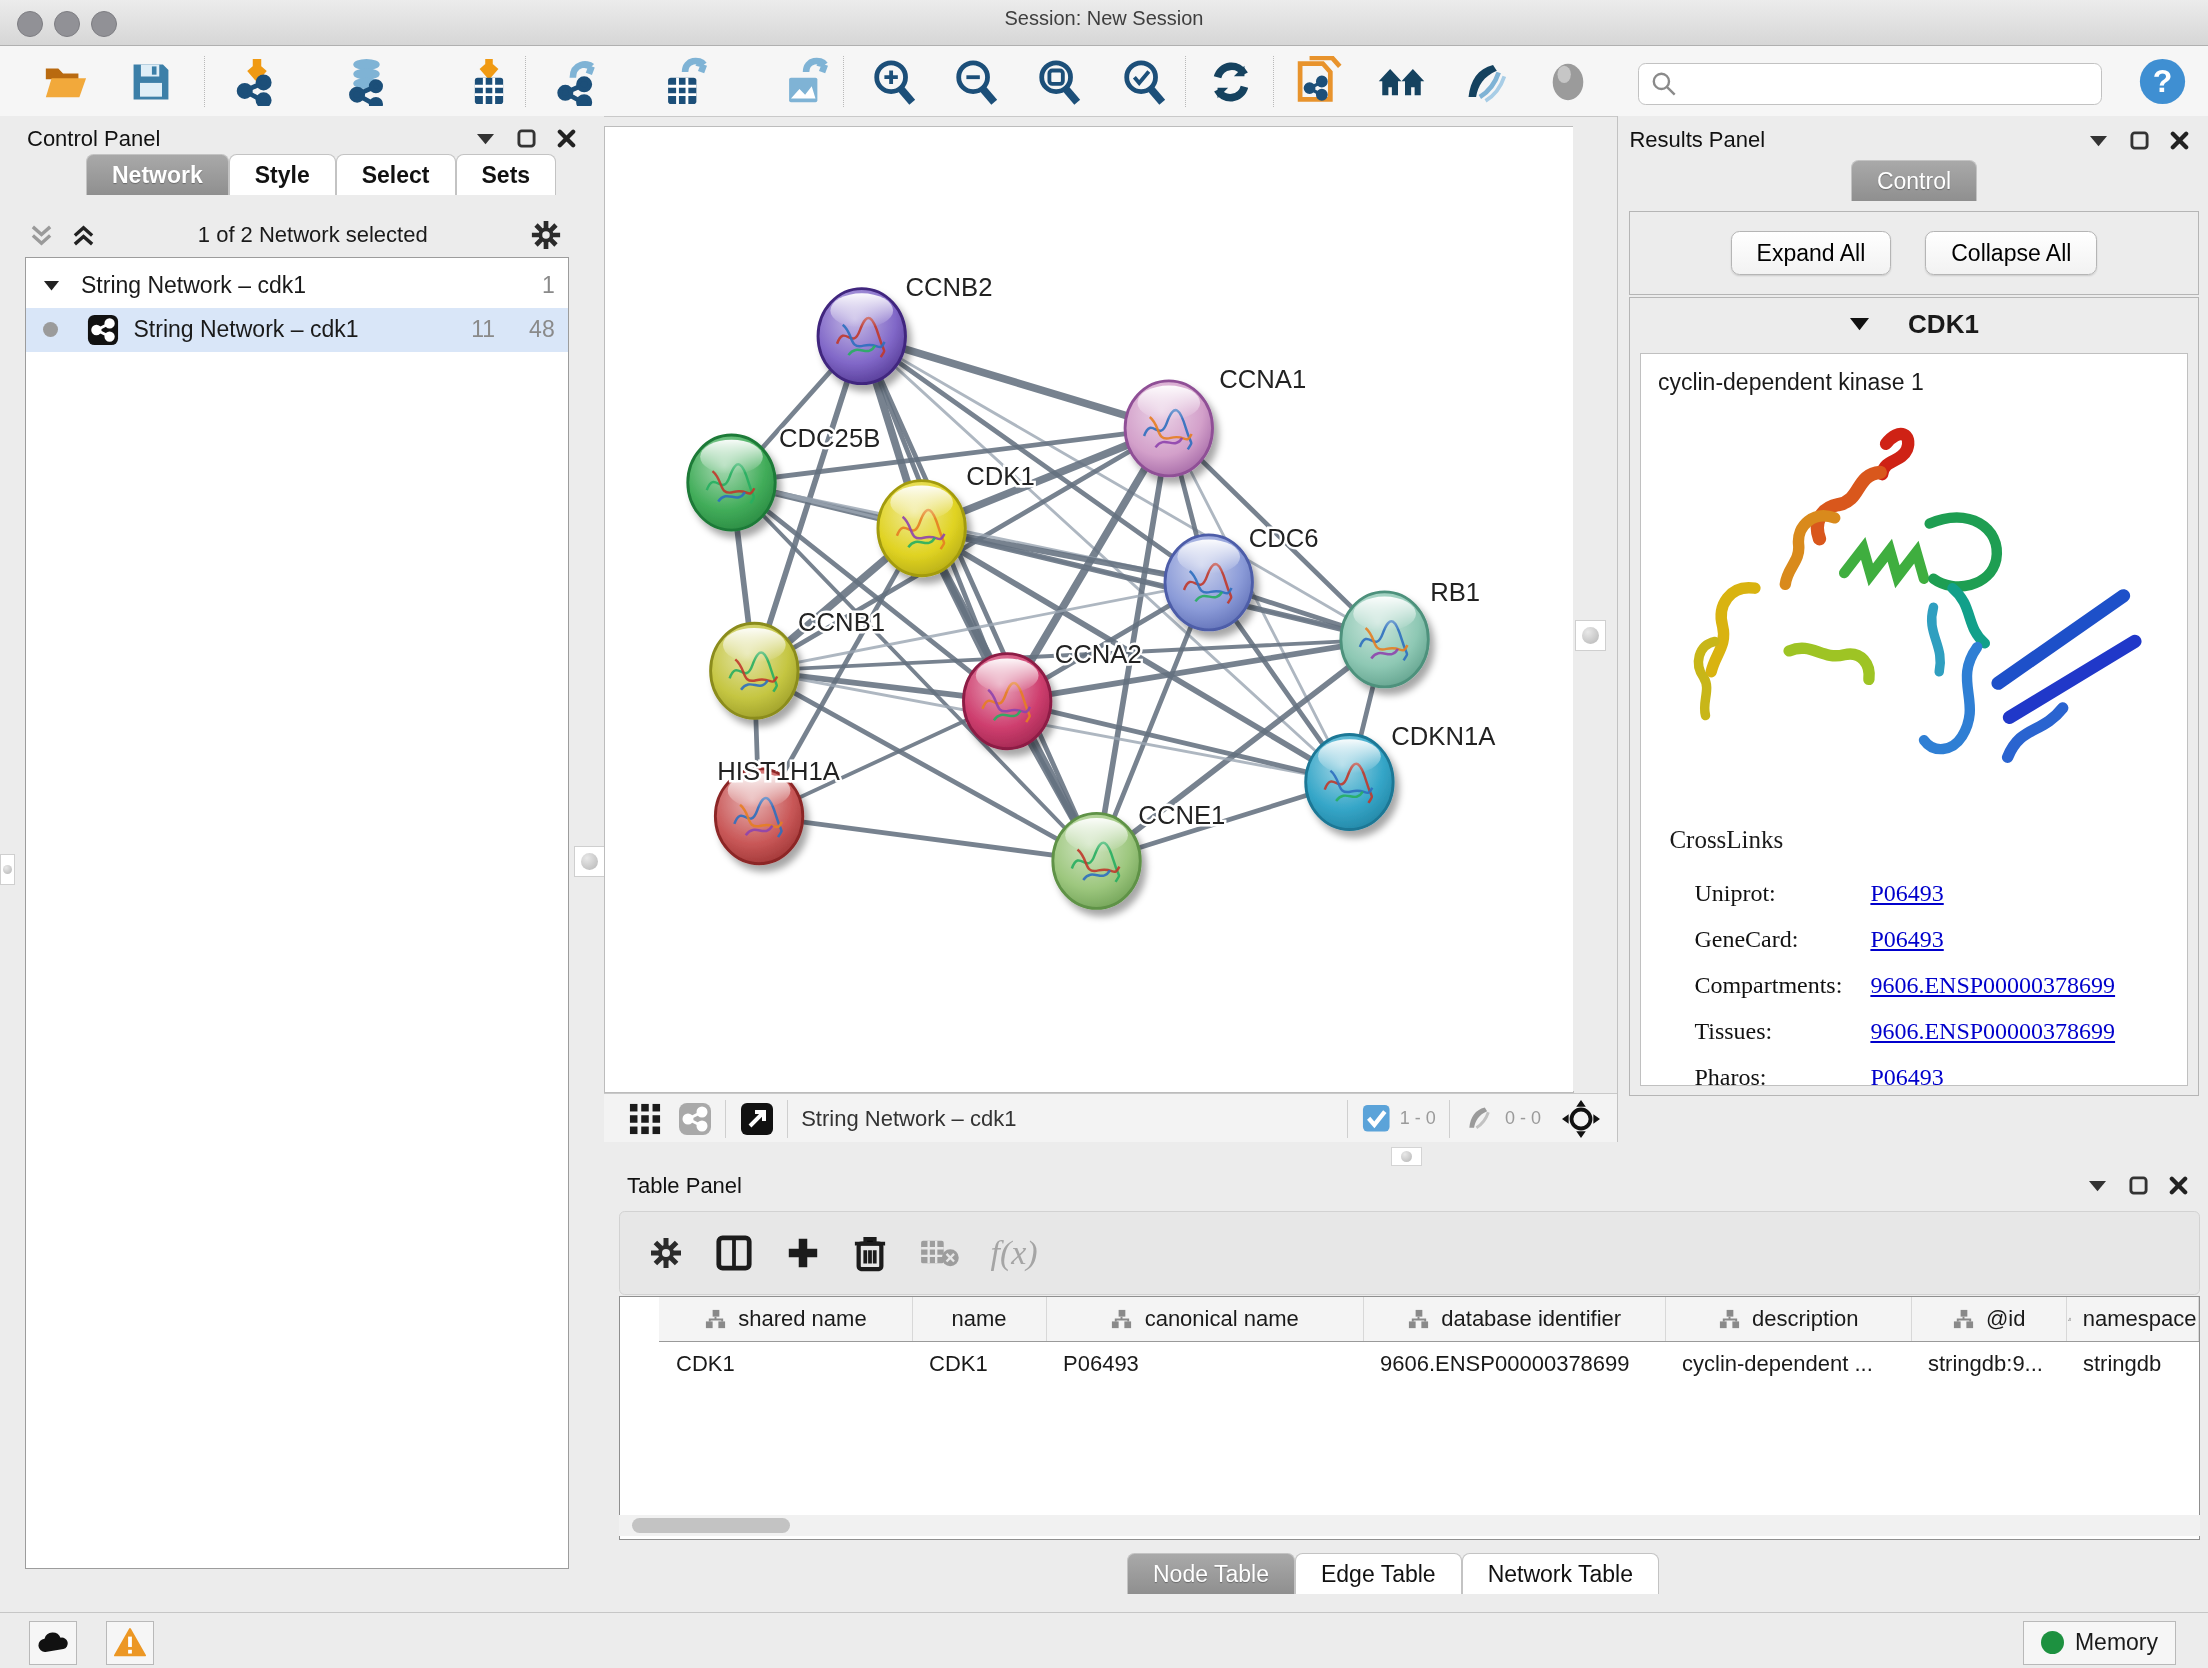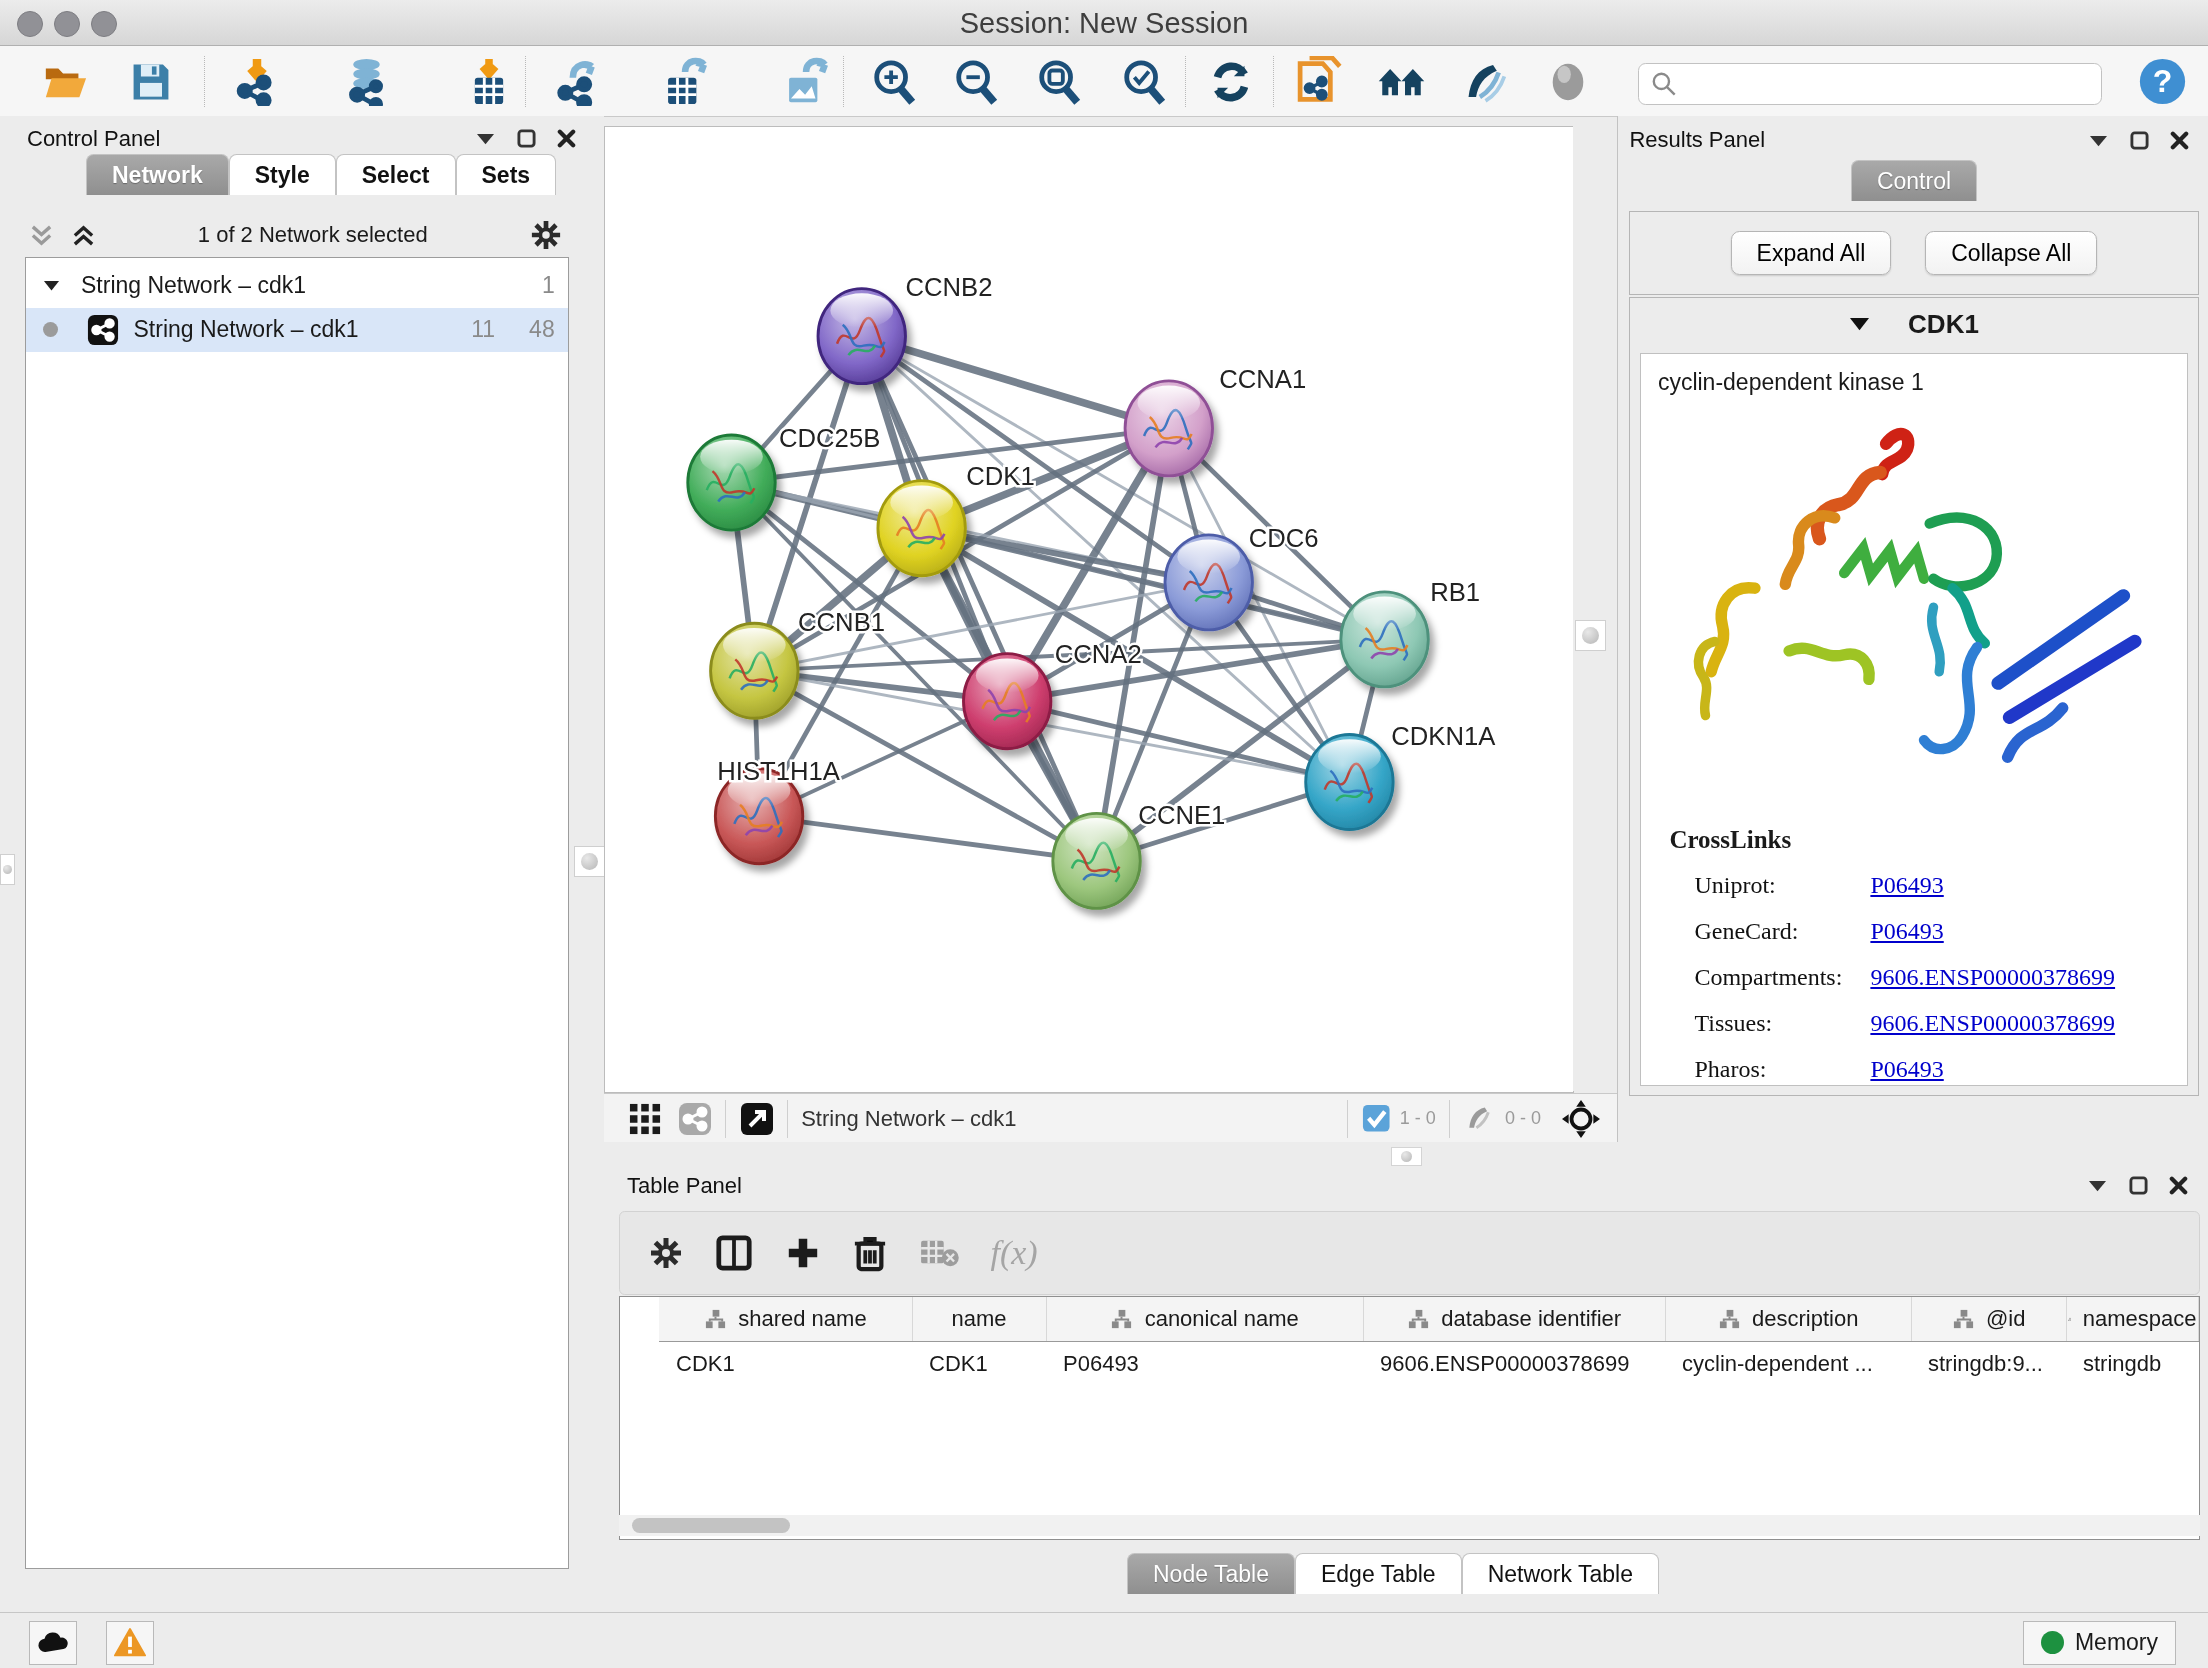--- a/index.html
+++ b/index.html
@@ -6,21 +6,21 @@
   #app{position:relative;width:2208px;height:1668px;background:#ececec;overflow:hidden;
        font-family:"Liberation Sans","DejaVu Sans",sans-serif;color:#1a1a1a;}
   .abs{position:absolute;}
 
   
   #titlebar{left:0;top:0;width:2208px;height:45px;
     background:linear-gradient(#ececec,#d6d6d6);border-bottom:1px solid #b0b0b0;}
   .tl{position:absolute;top:10.5px;width:24px;height:24px;border-radius:50%;
       background:#919196;border:1px solid #7d7d82;}
   #win-title{position:absolute;left:0;right:0;top:6.7px;text-align:center;
-      font-size:29px;color:#3e3e3e;}
+      font-size:20px;color:#3e3e3e;}
 
   
   #toolbar{left:0;top:46px;width:2208px;height:70px;background:#f6f6f6;
       border-bottom:1px solid #c9c9c9;}
   .tbtn{position:absolute;top:11.4px;width:49px;height:49px;display:flex;
       align-items:center;justify-content:center;cursor:default;}
   .tsep{position:absolute;top:9.5px;height:51px;border-left:1.9px dotted #b9b9b9;width:0;}
   #searchbox{position:absolute;left:1638px;top:17px;width:462px;height:40px;
       background:#fff;border:1px solid #c2c2c2;border-radius:7.6px;display:flex;align-items:center;}
   #searchbox input{border:none;outline:none;flex:1;font-size:21px;background:transparent;
@@ -72,21 +72,21 @@
   #rp-tab{position:absolute;left:0;right:0;top:44px;text-align:center;}
   #rp-btnbox{position:absolute;left:11.4px;right:11.4px;top:95px;height:82px;background:#ececec;
       border:1.9px solid #b5b5b5;display:flex;align-items:center;justify-content:center;gap:34px;}
   .rp-btn{background:linear-gradient(#ffffff,#f2f2f2);border:1px solid #b5b5b5;border-radius:8.6px;
       font-size:23px;padding:7.6px 25px;box-shadow:0 1px 1.9px rgba(0,0,0,.15);}
   #rp-section{position:absolute;left:11.4px;right:11.4px;top:181px;height:797px;border:1.9px solid #b5b5b5;background:#ececec;}
   #rp-gene-row{display:flex;align-items:center;justify-content:center;gap:38px;height:53px;font-size:26px;font-weight:bold;}
   #rp-inner{position:absolute;left:9.5px;right:9.5px;top:55px;bottom:9.5px;background:#fff;border:1px solid #c0c0c0;overflow:hidden;}
   #rp-desc{font-size:23px;margin:15px 0 0 17px;}
   #crosslinks{font-family:"Liberation Serif","DejaVu Serif",serif;margin:25px 0 0 28.5px;font-size:24px;}
-  #crosslinks .xl-title{font-weight:bold;font-size:25px;margin-bottom:18px;}
+  #crosslinks .xl-title{font-weight:normal;font-size:25px;margin-bottom:26px;}
   .xl-row{display:flex;margin:0 0 19px 25px;}
   .xl-label{width:176px;color:#111;}
   .xl-val{color:#0000cc;text-decoration:underline;}
 
   
   #table-panel{left:604px;top:1169px;width:1605px;height:443px;background:#ececec;}
   #tp-header{position:absolute;left:23px;right:21px;top:3.8px;display:flex;justify-content:space-between;align-items:center;}
   #tp-toolbar{position:absolute;left:15px;right:9.5px;top:42px;height:82px;background:#e7e7e7;
       border:1px solid #d2d2d2;border-radius:5.7px;display:flex;align-items:center;gap:32px;padding-left:28.5px;}
   #tp-table{position:absolute;left:15px;top:127px;right:9.5px;height:242px;background:#fff;border:1.9px solid #8f8f8f;overflow:hidden;padding-left:39px;}

